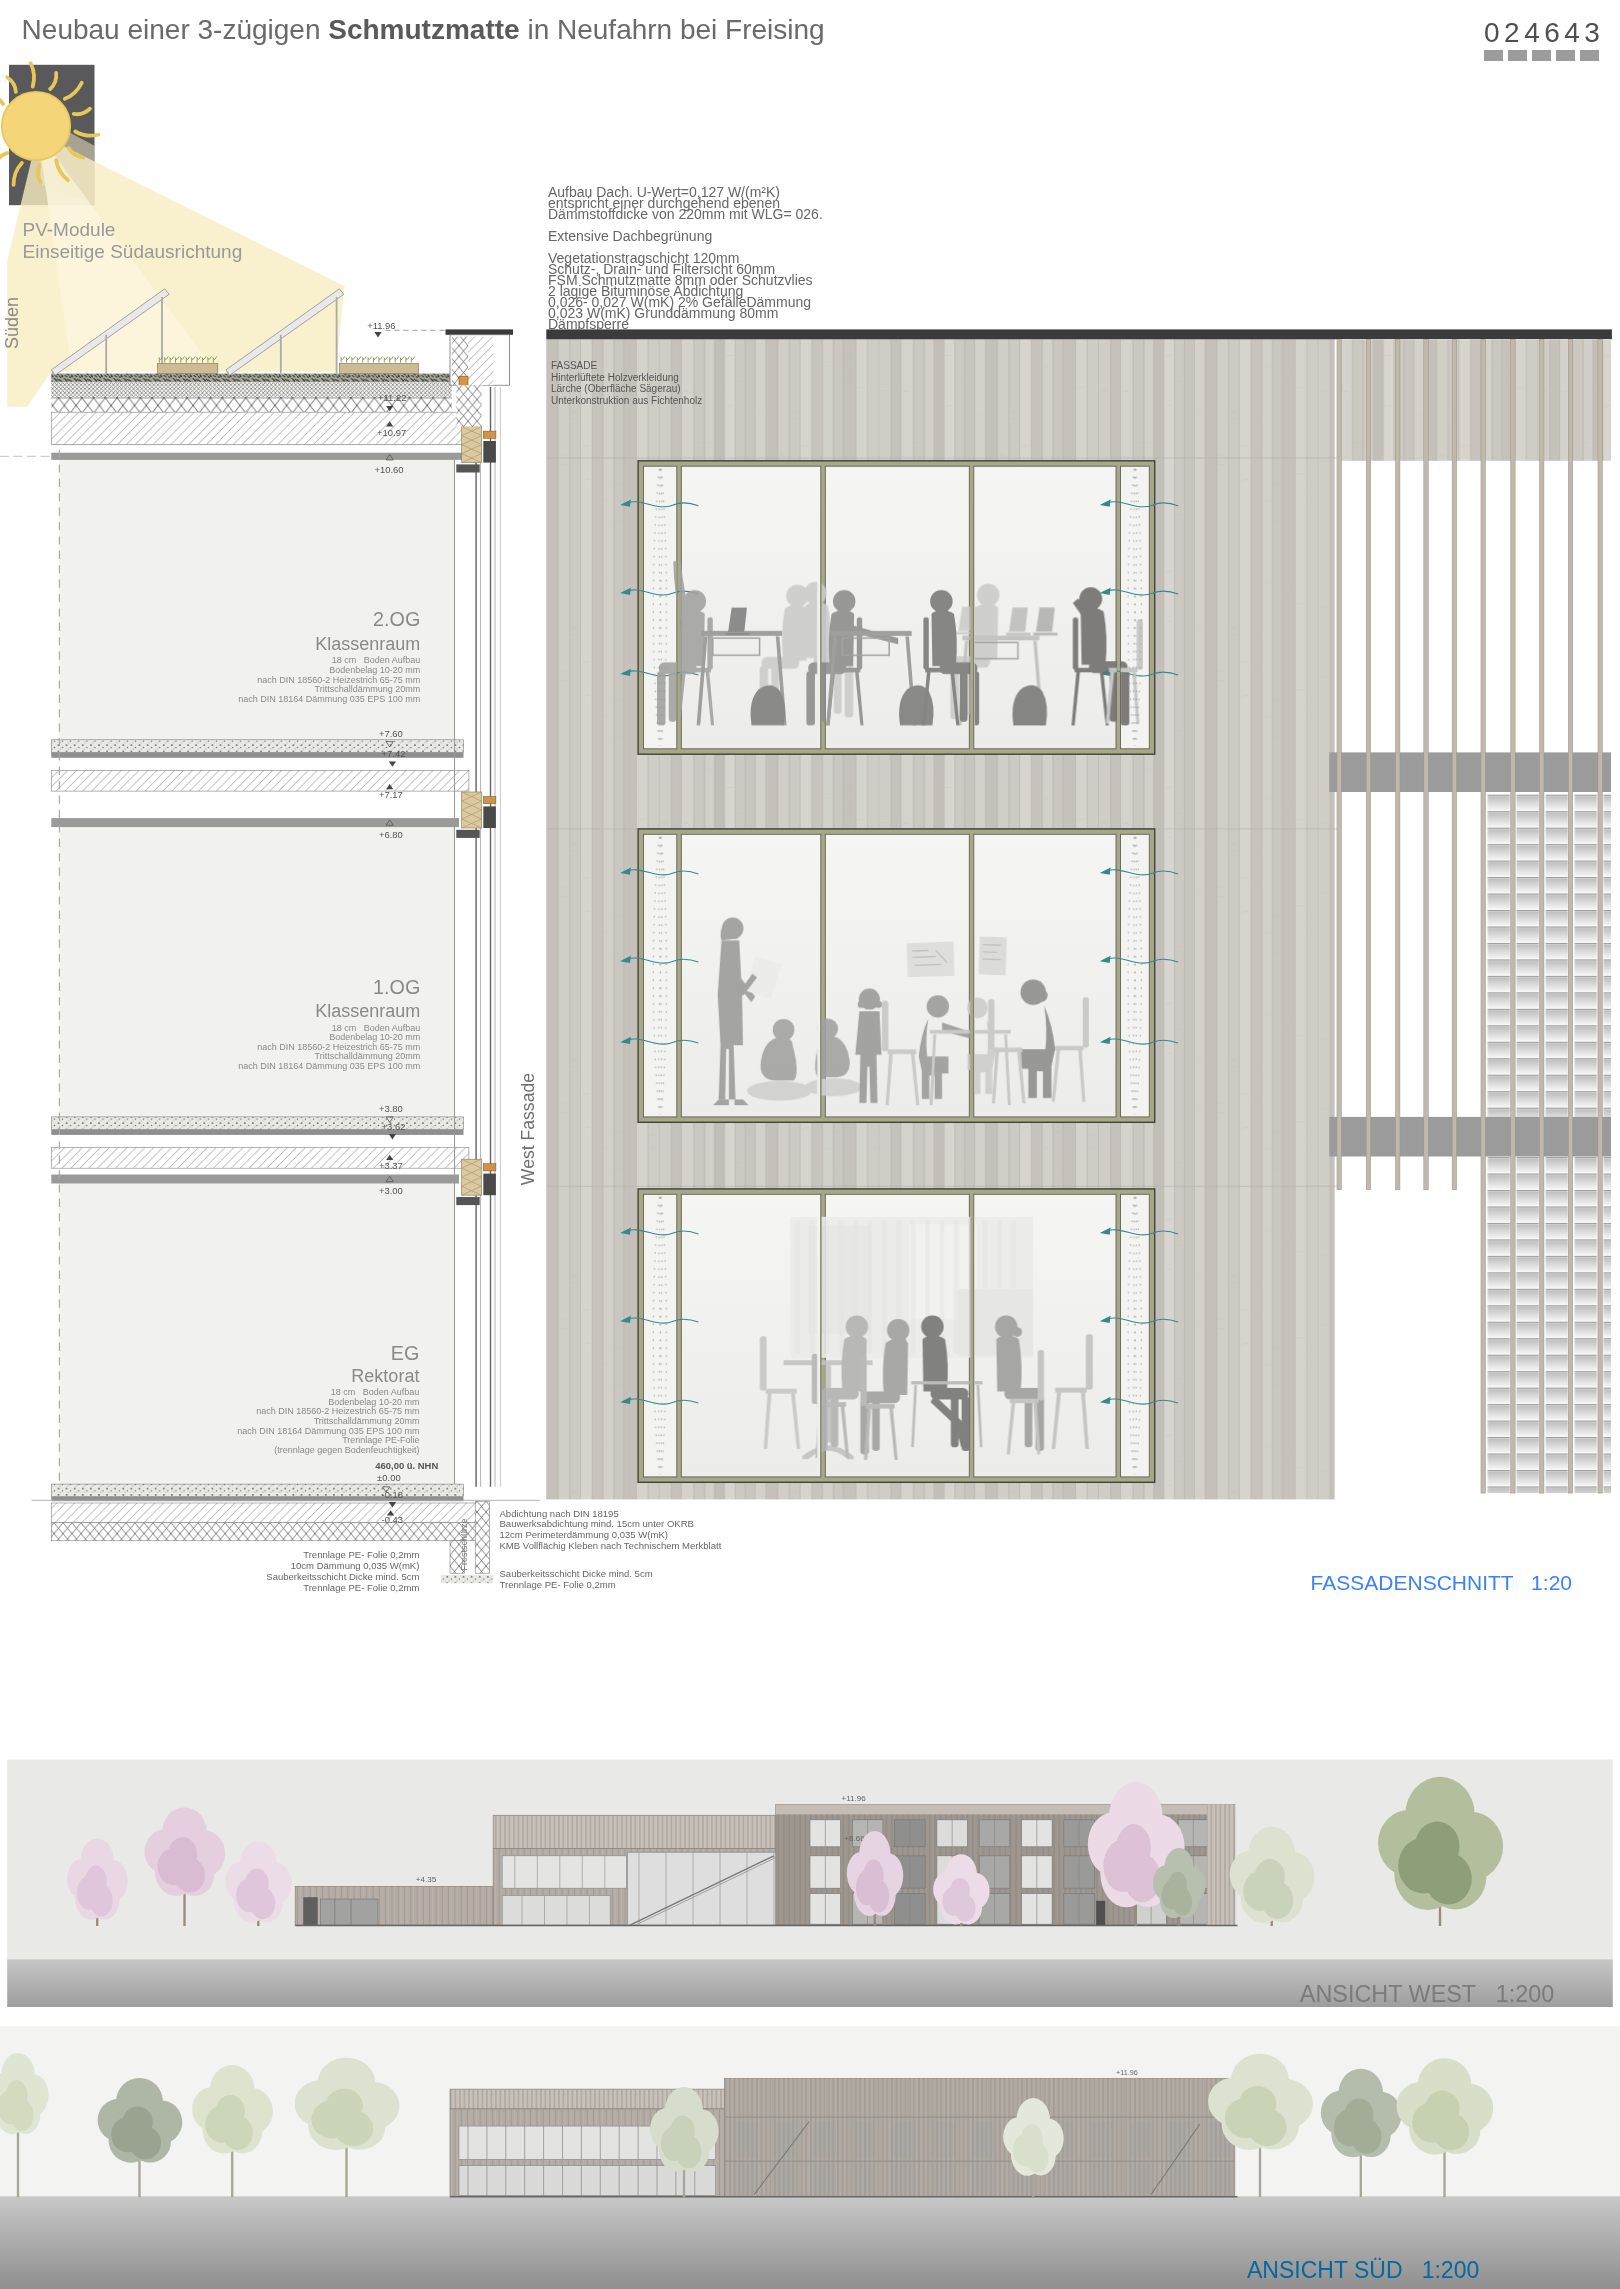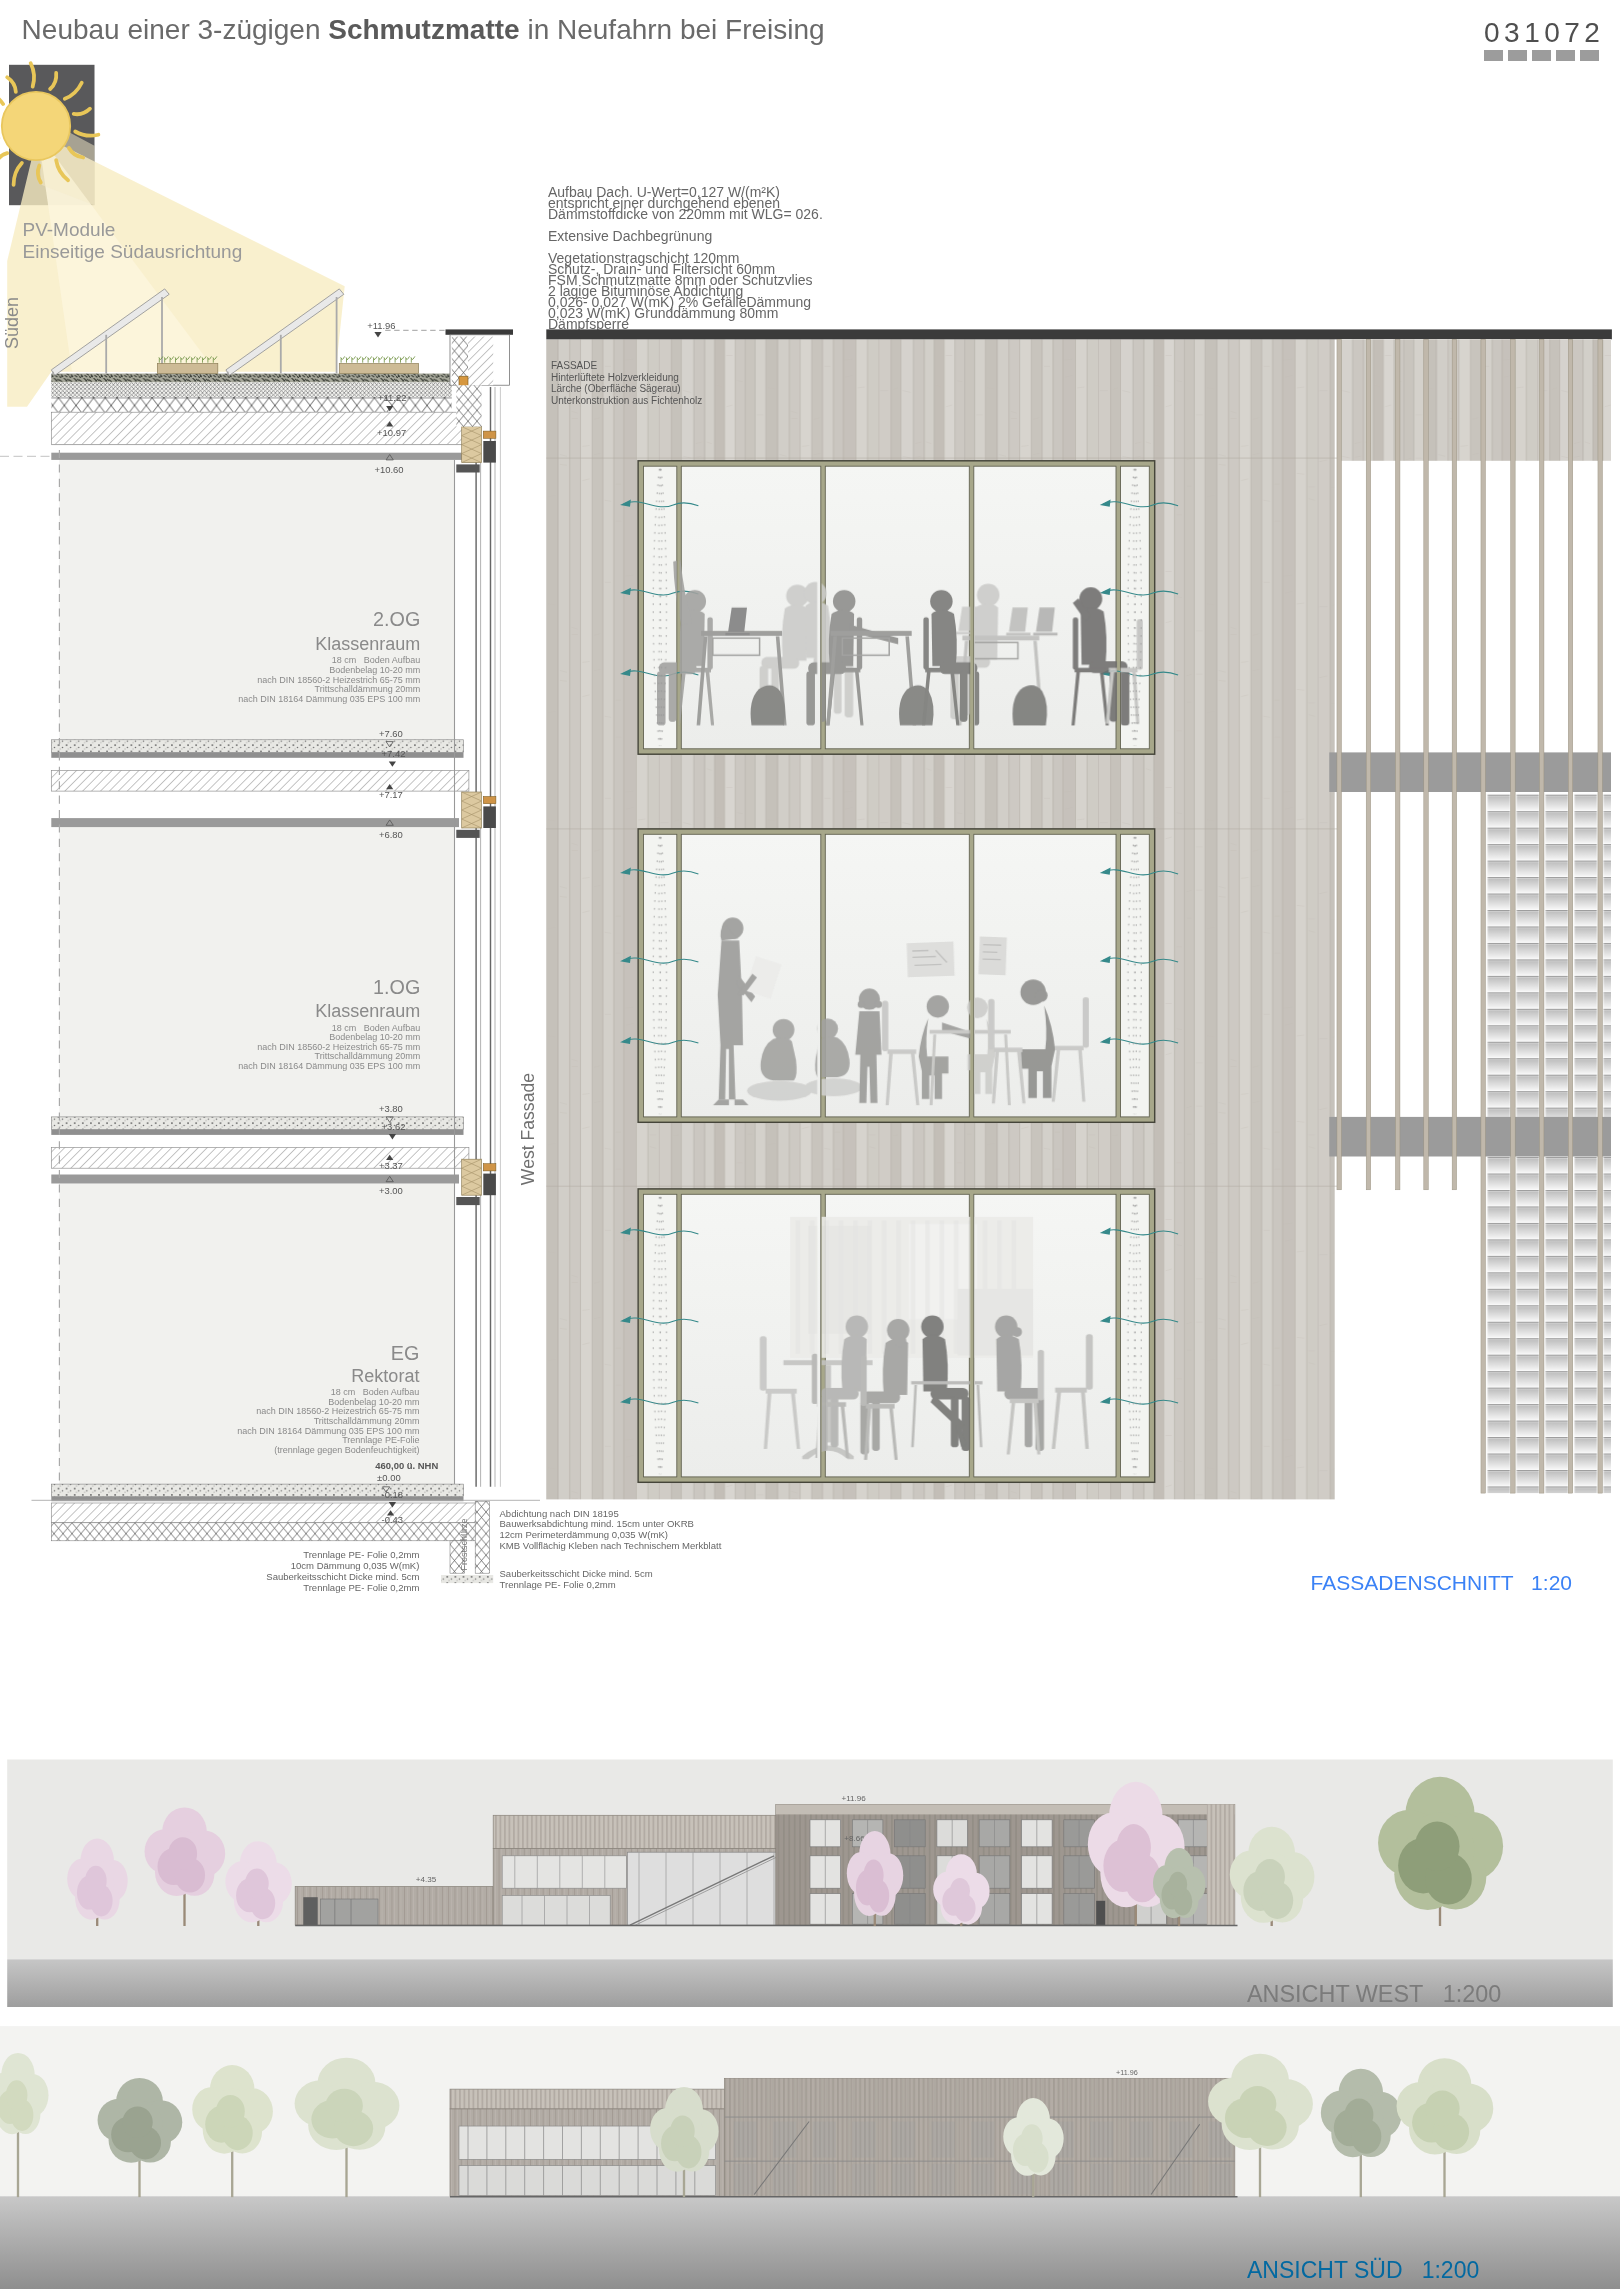--- a/index.html
+++ b/index.html
@@ -2,21 +2,21 @@
 <html style="font-size:14.4px"><head><meta charset="utf-8">
 <style>
 html,body{margin:0;padding:0;background:#fff}
 body{width:1620px;height:2290px;position:relative;overflow:hidden;font-family:"Liberation Sans",sans-serif}
 .abs{position:absolute}
 </style></head>
 <body>
 
 <div class="abs" style="left:21.6px;top:13.5px;font-size:28px;color:#6a6a6a;letter-spacing:0;white-space:nowrap">Neubau einer 3-zügigen <b style="color:#5a5a5a">Schmutzmatte</b> in Neufahrn bei Freising</div>
 
-<div class="abs" style="left:1484px;top:17px;font-size:28px;color:#4f4f4f;letter-spacing:4.5px;white-space:nowrap">031072</div>
+<div class="abs" style="left:1484px;top:17px;font-size:28px;color:#4f4f4f;letter-spacing:4.5px;white-space:nowrap">024643</div>
 <div class="abs" style="left:1484px;top:50px;width:118px;height:10.8px;background:repeating-linear-gradient(90deg,#9c9c9c 0,#9c9c9c 19px,#fff 19px,#fff 24px)"></div>
 
 <svg class="abs" style="left:0;top:0" width="540" height="423" viewBox="0 0 600 470">
   <rect x="10" y="72" width="95" height="156" fill="#59595b"></rect>
   <polygon points="42,148 383,318 373,413 57,413 30,452 8,452 8,290" fill="#f8ecc2" opacity="0.8"></polygon>
   <polygon points="42,148 240,413 80,413" fill="#fdf6dd" opacity="0.85"></polygon>
   <polygon points="45,130 105,162 105,228 45,205" fill="#f5ecc9" opacity="0.5"></polygon>
   <g stroke="#e8c658" stroke-width="4.2" stroke-linecap="round" fill="none">
     <path d="M83.6,146.1 Q95.5,153.0 109.3,149.7"></path>
     <path d="M76.6,164.4 Q81.7,173.6 92.4,175.0"></path>
@@ -913,21 +913,21 @@
       <ellipse cx="1304.3" cy="2110.4" rx="15.6" ry="21.0"></ellipse>
       <ellipse cx="1317.3" cy="2112.0" rx="14.3" ry="19.2"></ellipse>
       <ellipse cx="1310.0" cy="2096.0" rx="16.1" ry="21.7"></ellipse>
     </g>
 <g fill="#a8b29d">
       <ellipse cx="1302.2" cy="2105.5" rx="11.7" ry="16.2"></ellipse>
       <ellipse cx="1313.9" cy="2113.1" rx="10.9" ry="15.2"></ellipse>
       <ellipse cx="1308.7" cy="2094.1" rx="10.4" ry="14.4"></ellipse>
     </g>
 </svg>
-<div class="abs" style="left:1247px;top:1981px;width:360px;text-align:left;font-size:23.4px;color:#7b7b7b">ANSICHT WEST&nbsp;&nbsp;&nbsp;1:200</div>
+<div class="abs" style="left:1247px;top:1981px;width:360px;text-align:center;font-size:23.4px;color:#7b7b7b">ANSICHT WEST&nbsp;&nbsp;&nbsp;1:200</div>
 
 <svg class="abs" style="left:0;top:2026px" width="1620" height="264" viewBox="0 2251 1800 293">
 <rect x="0" y="2251" width="1800" height="189" fill="#f3f3f1"></rect>
 <rect x="0" y="2440" width="1800" height="104" fill="url(#gndS)"></rect>
 <rect x="500" y="2321" width="305" height="22" fill="url(#slatsE)" stroke="#8a847c" stroke-width="0.8"></rect>
 <rect x="500" y="2343" width="305" height="97" fill="url(#woodE)" stroke="#8a847c" stroke-width="0.8"></rect>
 <rect x="510" y="2362" width="285" height="37" fill="#e3e3e1" stroke="#888" stroke-width="0.7"></rect>
 <line x1="520" y1="2362" x2="520" y2="2399" stroke="#888" stroke-width="0.8"></line>
 <line x1="541" y1="2362" x2="541" y2="2399" stroke="#888" stroke-width="0.8"></line>
 <line x1="562" y1="2362" x2="562" y2="2399" stroke="#888" stroke-width="0.8"></line>

